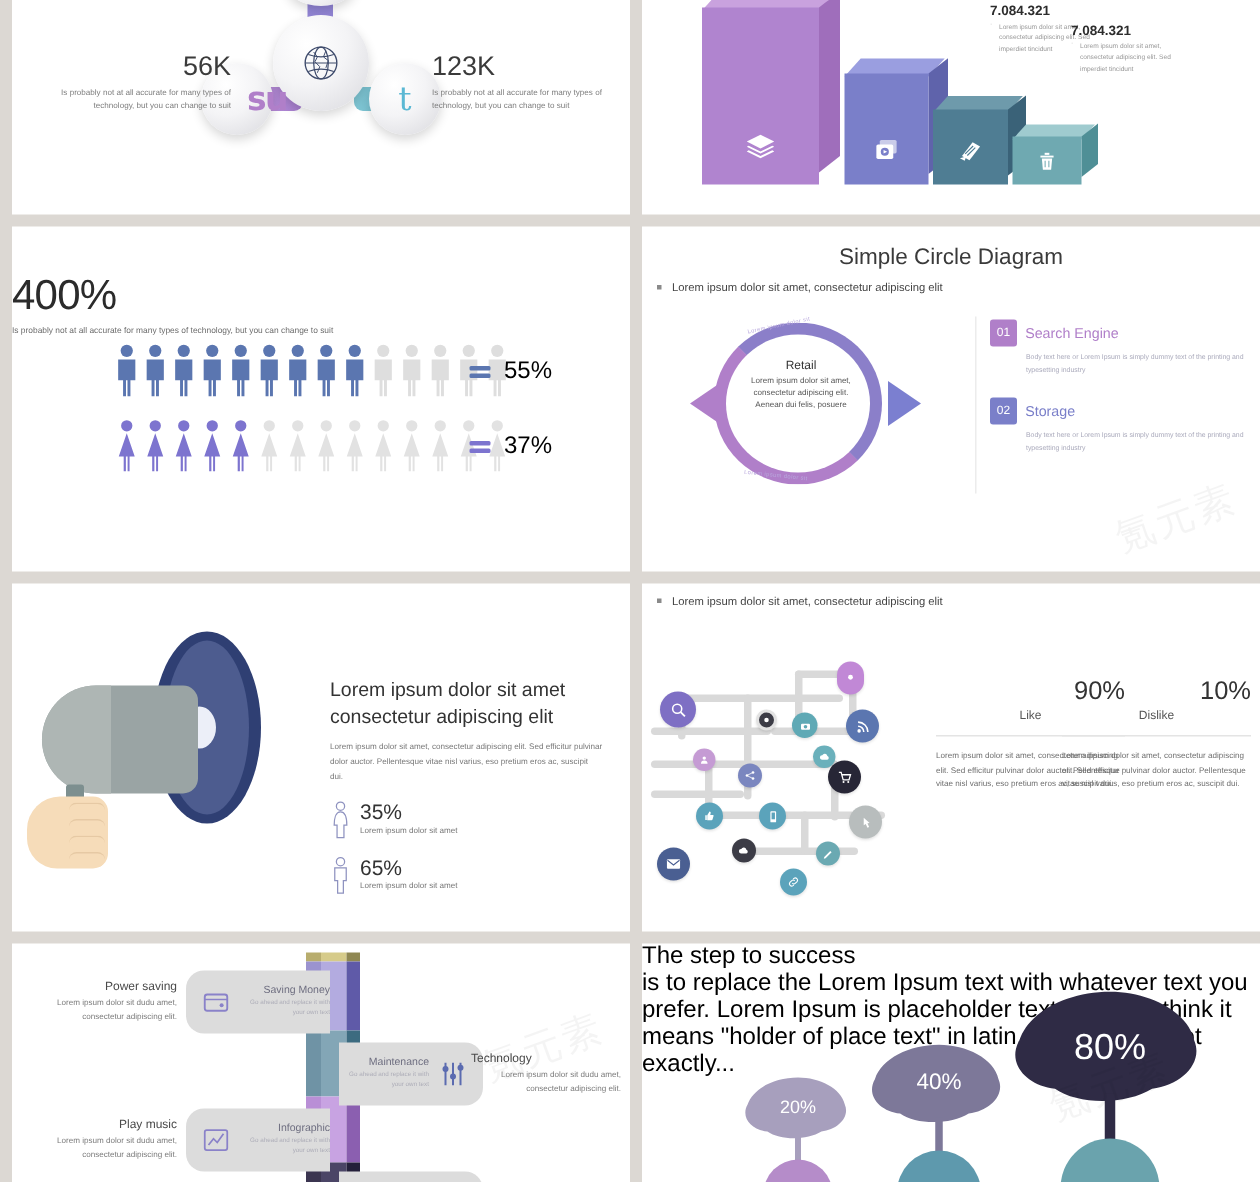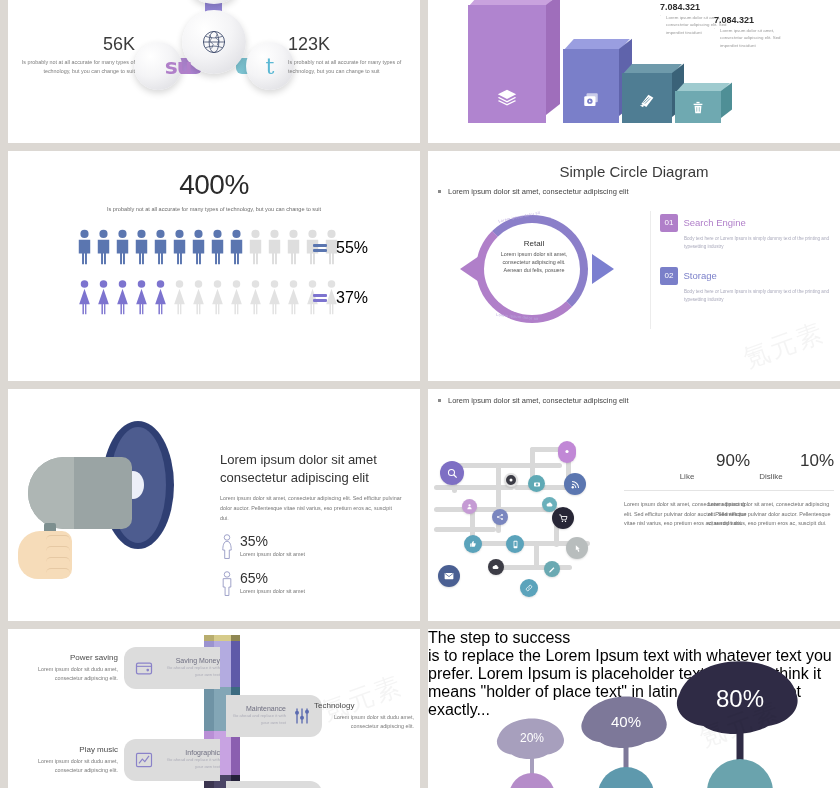--- a/index.html
+++ b/index.html
@@ -51,36 +51,36 @@
   .bond { position:absolute; border-radius:6px; }
   .bond.b-top   { width:17px; height:30px; left:91px; top:4px; background:linear-gradient(#8b7fd0,#9d8fe0); }
   .bond.b-left  { width:34px; height:16px; left:54px; top:68px; background:linear-gradient(90deg,#b98fd6,#a77fd0); }
   .bond.b-right { width:34px; height:16px; left:122px; top:68px; background:linear-gradient(90deg,#7fc6d4,#74bdcd); }
   .glyph-globe { width:26px; height:26px; }
   .su { font-size:22px; color:#b07fc9; font-weight:700; font-family:"DejaVu Sans", sans-serif; letter-spacing:-1px;margin-left:40px; }
   .tw { font-size:22px; color:#5bb8d4; font-weight:400; font-family:"DejaVu Serif", serif; }
   .stat-block { position:absolute; width:118px; }
   .stat-num { font-size:18px; color:#3b3b3b; font-weight:400; }
   .stat-desc { font-size:5.4px; color:#7d7d7d; line-height:1.75; margin-top:3px; }
-  .s1 .sb-left  { left:9px; top:48px; text-align:right; }
+  .s1 .sb-left  { left:28px; top:48px; text-align:right; }
   .s1 .sb-right { right:14px; top:48px; text-align:left; }
 
   
   .bars { position:absolute; left:40px; bottom:20px; }
   .bar { position:absolute; bottom:0; }
   .bar .front { position:absolute; bottom:0; left:0; width:100%; }
   .bar .side  { position:absolute; bottom:0; }
   .bar .top   { position:absolute; }
   .bar-icon { position:absolute; bottom:14px; left:50%; transform:translateX(-50%); }
   .cal { position:absolute; font-size:9px; font-weight:700; color:#2c2c2c; }
   .cal-body { position:absolute; font-size:4.4px; color:#999; line-height:1.7; width:76px; }
   .cal-body:before{ content:"·"; position:absolute; left:-6px; top:-2px; color:#bbb; }
 
   
-  .s3 .hdr { text-align:center; margin-top:18px; }
+  .s3 .hdr { margin-top:30px; }
   .hdr-num { font-size:28px; color:#2b2b2b; font-weight:400; letter-spacing:-0.5px; }
   .hdr-sub { font-size:5.6px; color:#6c6c6c; margin-top:5px; }
   .people-row { position:absolute; display:flex; align-items:flex-end; gap:2px; }
   .people-row.r-men   { left:68px; top:78px; }
   .people-row.r-women { left:68px; top:128px; }
   .eq { position:absolute; display:flex; align-items:center; gap:9px; }
   .eq-sign { display:flex; flex-direction:column; gap:2.5px; }
   .eq-sign i { display:block; width:14px; height:3px; border-radius:1px; }
   .eq-val { font-size:16px; color:#000000; }
 

